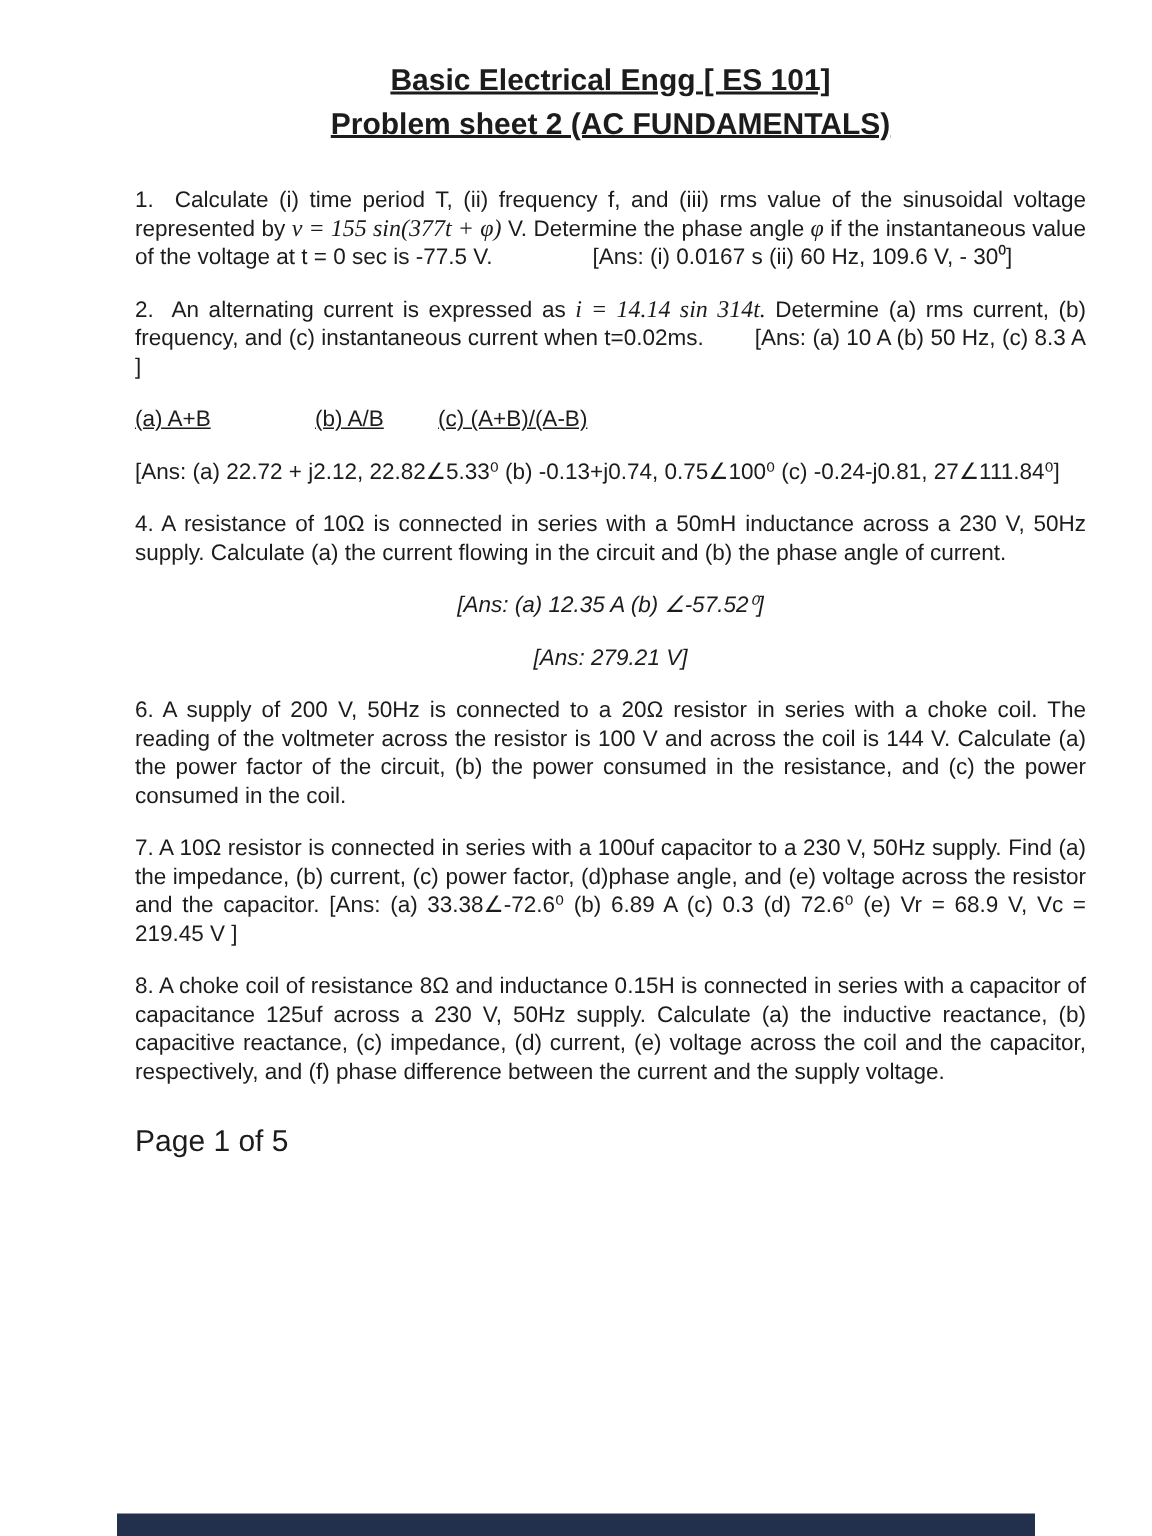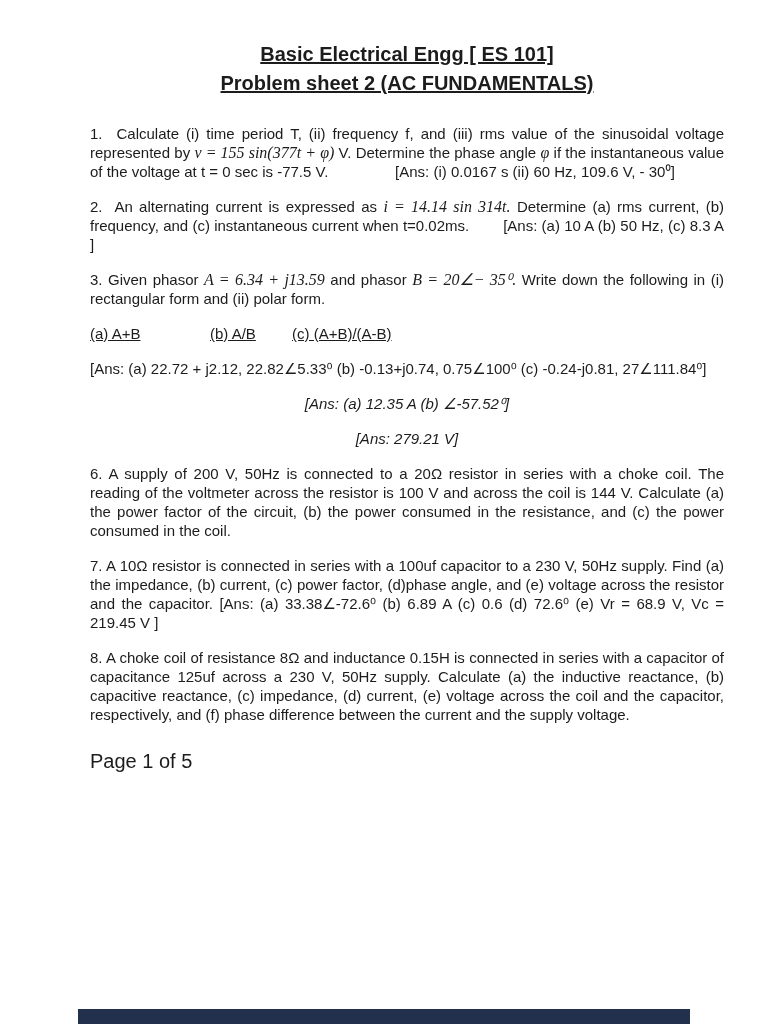--- a/index.html
+++ b/index.html
@@ -54,26 +54,26 @@
 
 <div class="page">
   <div class="titles">
     <div class="title">Basic Electrical Engg [ ES 101]</div>
     <div class="title">Problem sheet 2 (AC FUNDAMENTALS)</div>
   </div>
 
   <div id="doc-body">
       <p class="para"><span class="run">1.&nbsp; Calculate (i) time period T, (ii) frequency f, and (iii) rms value of the sinusoidal voltage represented by </span><span class="math">v = 155 sin(377t + φ)</span><span class="run"> V. Determine the phase angle </span><span class="math">φ</span><span class="run"> if the instantaneous value of the voltage at t = 0 sec is -77.5 V.</span><span class="run">&nbsp;&nbsp;&nbsp;&nbsp;&nbsp;&nbsp;&nbsp;&nbsp;&nbsp;&nbsp;&nbsp;&nbsp;&nbsp;&nbsp;&nbsp;&nbsp;</span><span class="run">[Ans: (i) 0.0167 s (ii) 60 Hz, 109.6 V, - 30⁰]</span></p>
       <p class="para"><span class="run">2.&nbsp; An alternating current is expressed as </span><span class="math">i = 14.14 sin 314t.</span><span class="run"> Determine (a) rms current, (b) frequency, and (c) instantaneous current when t=0.02ms.</span><span class="run">&nbsp;&nbsp;&nbsp;&nbsp;&nbsp;&nbsp;&nbsp;&nbsp;</span><span class="run">[Ans: (a) 10 A (b) 50 Hz, (c) 8.3 A ]</span></p>
-      <p class="para"><span class="run">3. Given phasor </span><span class="math">A = 6.34 + j13.59</span><span class="run"> and phasor </span><span class="math">B = 20∠− 35⁰.</span><span class="run"> Write down the following in (i) rectangular form and (ii) polar form.</span></p>
       <p class="para"><span class="opt opt-0">(a) A+B</span><span class="opt opt-1">(b) A/B</span><span class="opt opt-2">(c) (A+B)/(A-B)</span></p>
       <p class="para"><span class="run">[Ans: (a) 22.72 + j2.12, 22.82∠5.33⁰ (b) -0.13+j0.74, 0.75∠100⁰ (c) -0.24-j0.81, 27∠111.84⁰]</span></p>
+      <p class="para"><span class="run">4. A resistance of 10Ω is connected in series with a 50mH inductance across a 230 V, 50Hz supply. Calculate (a) the current flowing in the circuit and (b) the phase angle of current.</span></p>
       <p class="para ans"><span class="run">[Ans: (a) 12.35 A (b) ∠-57.52⁰]</span></p>
       <p class="para ans"><span class="run">[Ans: 279.21 V]</span></p>
       <p class="para"><span class="run">6. A supply of 200 V, 50Hz is connected to a 20Ω resistor in series with a choke coil. The reading of the voltmeter across the resistor is 100 V and across the coil is 144 V. Calculate (a) the power factor of the circuit, (b) the power consumed in the resistance, and (c) the power consumed in the coil.</span></p>
-      <p class="para"><span class="run">7. A 10Ω resistor is connected in series with a 100uf capacitor to a 230 V, 50Hz supply. Find (a) the impedance, (b) current, (c) power factor, (d)phase angle, and (e) voltage across the resistor and the capacitor. [Ans: (a) 33.38∠-72.6⁰ (b) 6.89 A (c) 0.6 (d) 72.6⁰ (e) Vr = 68.9 V, Vc = 219.45 V ]</span></p>
+      <p class="para"><span class="run">7. A 10Ω resistor is connected in series with a 100uf capacitor to a 230 V, 50Hz supply. Find (a) the impedance, (b) current, (c) power factor, (d)phase angle, and (e) voltage across the resistor and the capacitor. [Ans: (a) 33.38∠-72.6⁰ (b) 6.89 A (c) 0.3 (d) 72.6⁰ (e) Vr = 68.9 V, Vc = 219.45 V ]</span></p>
       <p class="para"><span class="run">8. A choke coil of resistance 8Ω and inductance 0.15H is connected in series with a capacitor of capacitance 125uf across a 230 V, 50Hz supply. Calculate (a) the inductive reactance, (b) capacitive reactance, (c) impedance, (d) current, (e) voltage across the coil and the capacitor, respectively, and (f) phase difference between the current and the supply voltage.</span></p>
     </div>
 
   <div class="page-number">Page 1 of 5</div>
 </div>
 
 <div class="bottom-bar" style="background: rgb(34, 48, 78);"></div>
 
 </body></html>

